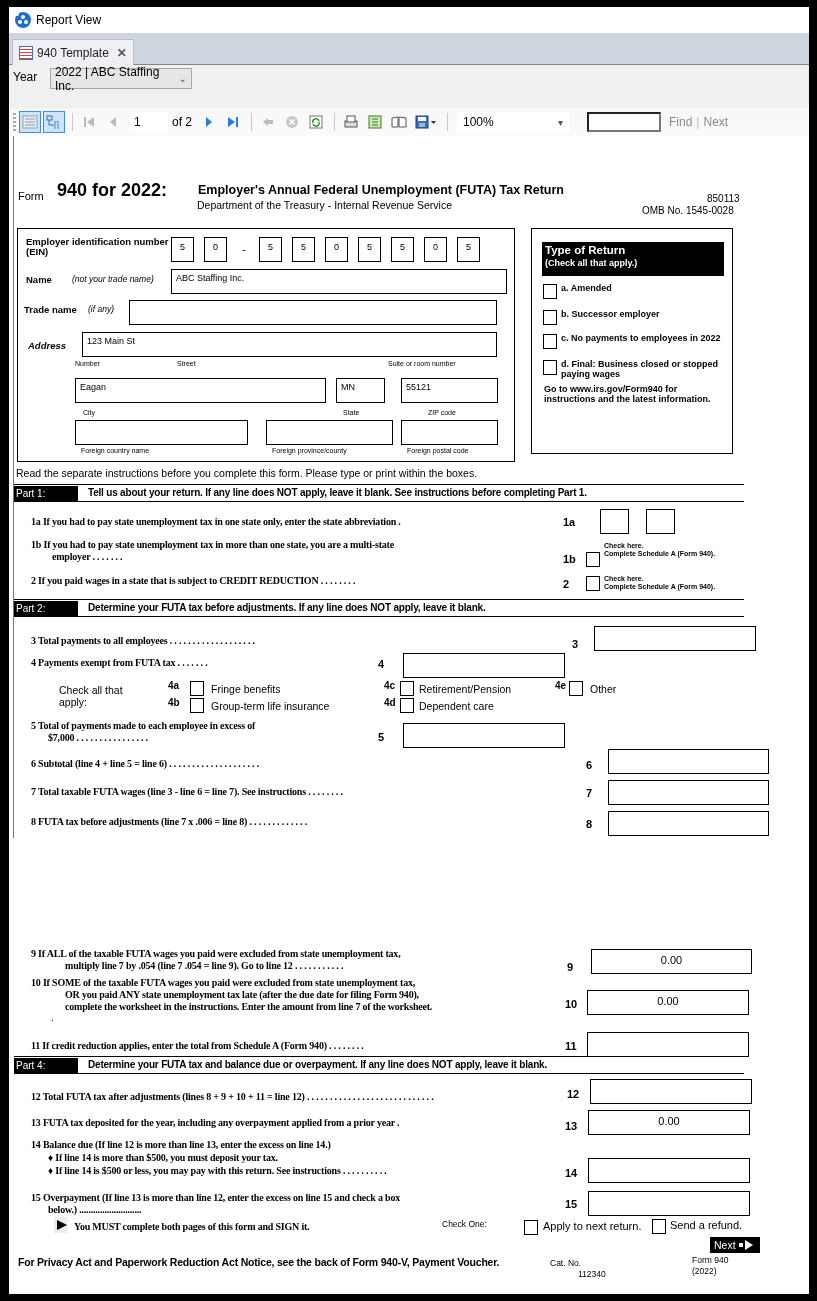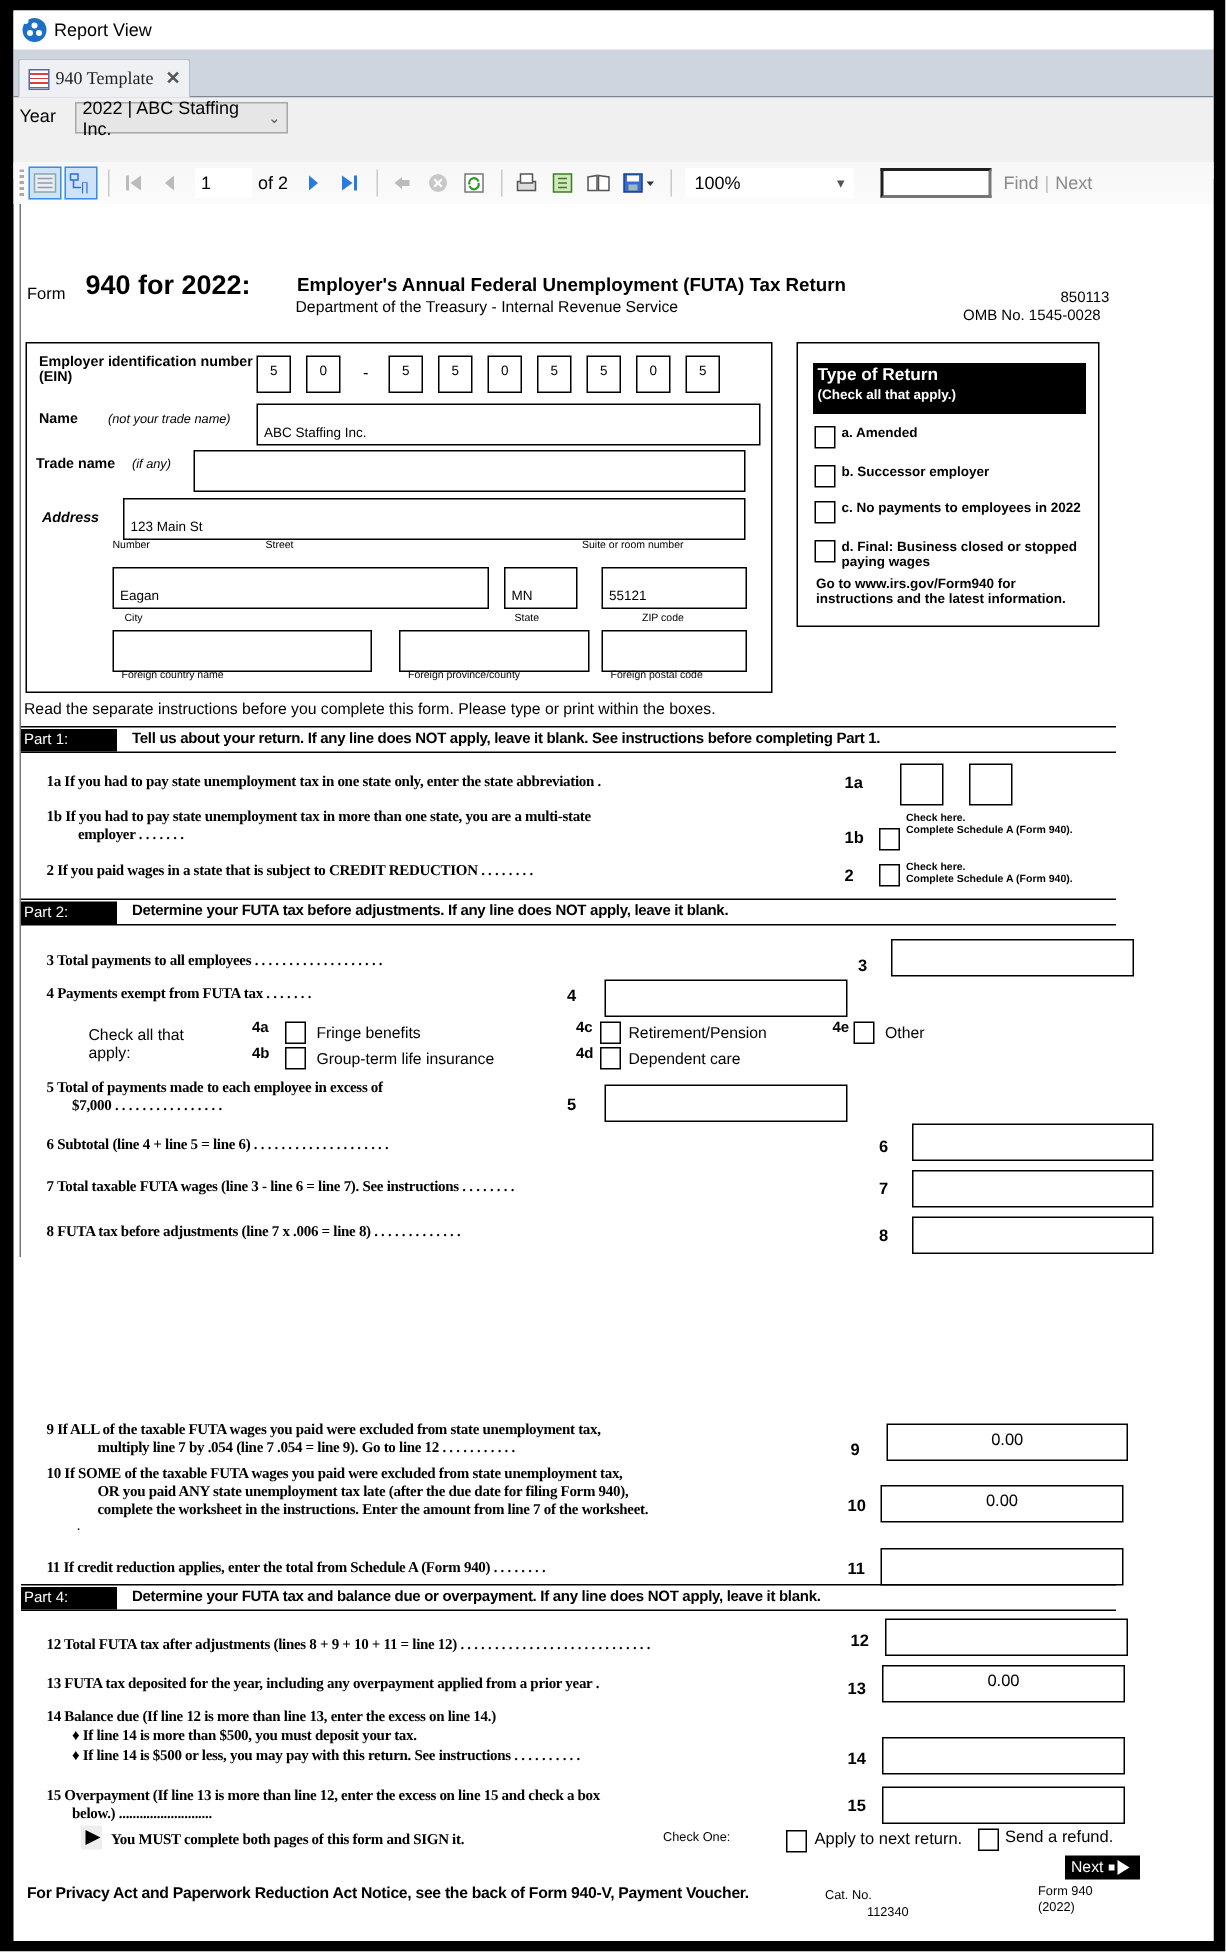--- a/index.html
+++ b/index.html
@@ -6,21 +6,21 @@
   html, body { width: 817px; height: 1301px; background: #fff; overflow: hidden; }
   body { font-family: "Liberation Sans", sans-serif; color: #000; position: relative; }
 
   #frame { position: absolute; left: 0; top: 0; width: 817px; height: 1301px; border: 7px solid #000; border-left-width: 9px; border-right-width: 8px; background: #fff; }
   #titlebar { position: absolute; left: 0; top: 0; right: 0; height: 26px; background: #fff; display: flex; align-items: center; padding-left: 6px; font-size: 12px; }
   .app-logo { width: 16px; height: 16px; border-radius: 50%; background: #1f6fc9; position: relative; margin-right: 5px; }
   .app-logo::before, .app-logo::after { content: ""; position: absolute; width: 4px; height: 4px; border-radius: 50%; background: #fff; }
   .app-logo::before { left: 3px; top: 8px; box-shadow: 6px 0 0 #fff, 3px -5px 0 #fff; }
 
   #tabbar { position: absolute; left: 0; right: 0; top: 26px; height: 32px; background: #cfd5de; border-bottom: 1px solid #7c8796; }
-  .doc-tab { position: absolute; left: 3px; top: 6px; height: 26px; padding: 0 6px; background: #eef0f3; border: 1px solid #b9c0cb; border-bottom: none; display: flex; align-items: center; font-size: 12px; color: #222; border-radius: 2px 2px 0 0; font-family: Liberation Serif, serif; }
+  .doc-tab { position: absolute; left: 3px; top: 6px; height: 26px; padding: 0 6px; background: #eef0f3; border: 1px solid #b9c0cb; border-bottom: none; display: flex; align-items: center; font-size: 12px; color: #222; border-radius: 2px 2px 0 0; }
   .tab-icon { width: 14px; height: 14px; border: 1px solid #4a6fb0; background: repeating-linear-gradient(#fff 0 2px, #d94040 2px 3px); margin-right: 4px; }
   .tab-close { margin-left: 8px; font-weight: bold; color: #555; font-size: 12px; }
 
   #paramsbar { position: absolute; left: 0; right: 0; top: 58px; height: 54px; background: #f0f0f0; border-bottom: 3px solid #c8c8c8; }
   .param-label { position: absolute; left: 4px; top: 5px; font-size: 12px; }
   .year-select { position: absolute; left: 41px; top: 3px; width: 142px; height: 21px; border: 1px solid #a8a8a8; background: #e6e6e6; font-size: 12px; padding: 2px 4px; display: flex; align-items: center; justify-content: space-between; }
   .chev { font-size: 10px; color: #555; }
 
   #toolbar { position: absolute; left: 0; right: 0; top: 101px; height: 28px; background: linear-gradient(#f7f7f7, #fbfbfb); display: flex; align-items: center; padding-left: 4px; font-size: 12px; }
   .grip { width: 3px; height: 18px; background: repeating-linear-gradient(#aaa 0 2px, transparent 2px 4px); margin-right: 3px; }
@@ -30,21 +30,21 @@
   .tb-disabled { color: #b8b8b8; }
   .page-input { width: 38px; height: 20px; background: #fff; border: none; font-size: 12px; padding-left: 4px; margin: 0 4px; }
   .of-label { margin-right: 6px; }
   .zoom-select { width: 112px; height: 20px; background: #fff; display: flex; align-items: center; justify-content: space-between; padding: 0 6px; margin-left: 4px; }
   .find-input { width: 74px; height: 20px; background: #fff; margin-left: 18px; }
   .find-link { color: #8a8a8a; margin-left: 8px; }
   .find-sep { color: #bbb; margin: 0 4px; }
 
   #report { position: absolute; left: 5px; top: 129px; right: 0; bottom: 0; background: #fff; }
   .abs { position: absolute; }
-  .box { position: absolute; border: 1px solid #000; background: #fff; font-size: 9px; padding: 13px 4px; }
+  .box { position: absolute; border: 1px solid #000; background: #fff; font-size: 9px; padding: 3px 4px; }
   .lbl { font-size: 10px; font-weight: bold; }
   .line-text { position: absolute; font-size: 10px; font-weight: bold; white-space: nowrap; font-family: Liberation Serif, serif; letter-spacing: -0.2px; }
   .ln-num { position: absolute; font-size: 11px; font-weight: bold; }
   .cb { position: absolute; width: 14px; height: 15px; border: 1px solid #000; background: #fff; }
   .val-box { position: absolute; border: 1px solid #000; background: #fff; font-size: 11px; text-align: center; padding: 4px 7px; }
   .part-hdr { position: absolute; left: 0; width: 730px; height: 16px; border-bottom: 1px solid #000; }
   .part-hdr .tag { position: absolute; left: 0; top: 0; width: 64px; height: 15px; background: #000; color: #fff; font-size: 10px; padding: 2px 2px; }
   .part-hdr .desc { position: absolute; left: 74px; top: 1px; font-size: 10px; font-weight: bold; white-space: nowrap; letter-spacing: -0.2px; }
   .part-hdr::before { content: ""; position: absolute; left: 0; right: 0; top: -2px; border-top: 1px solid #000; }
   .tiny { position: absolute; font-size: 7px; white-space: nowrap; }
@@ -222,21 +222,21 @@
       <span class="tiny" style="left:410px;top:180px;">ZIP code</span>
 
       <div class="box" style="left:57px;top:191px;width:173px;height:25px;"></div>
       <div class="box" style="left:248px;top:191px;width:127px;height:25px;"></div>
       <div class="box" style="left:383px;top:191px;width:97px;height:25px;"></div>
       <span class="tiny" style="left:63px;top:218px;">Foreign country name</span>
       <span class="tiny" style="left:254px;top:218px;">Foreign province/county</span>
       <span class="tiny" style="left:389px;top:218px;">Foreign postal code</span>
     </div>
 
-    <div class="abs" style="left:517px;top:92px;width:202px;height:190px;border:1px solid #000;">
+    <div class="abs" style="left:517px;top:92px;width:202px;height:226px;border:1px solid #000;">
       <div class="abs" style="left:10px;top:13px;width:182px;height:34px;background:#000;color:#fff;padding:2px 3px;">
         <div style="font-size:11.5px;font-weight:bold;">Type of Return</div>
         <div style="font-size:9px;font-weight:bold;margin-top:2px;">(Check all that apply.)</div>
       </div>
       <div id="tor-options">
           <div class="cb" style="left: 11px; top: 55px;"></div>
           <span class="abs" style="left: 29px; top: 54px; width: 160px; font-size: 9px; font-weight: bold; line-height: 10px;">a. Amended</span>
           <div class="cb" style="left: 11px; top: 81px;"></div>
           <span class="abs" style="left: 29px; top: 80px; width: 160px; font-size: 9px; font-weight: bold; line-height: 10px;">b.  Successor employer</span>
           <div class="cb" style="left: 11px; top: 105px;"></div>

